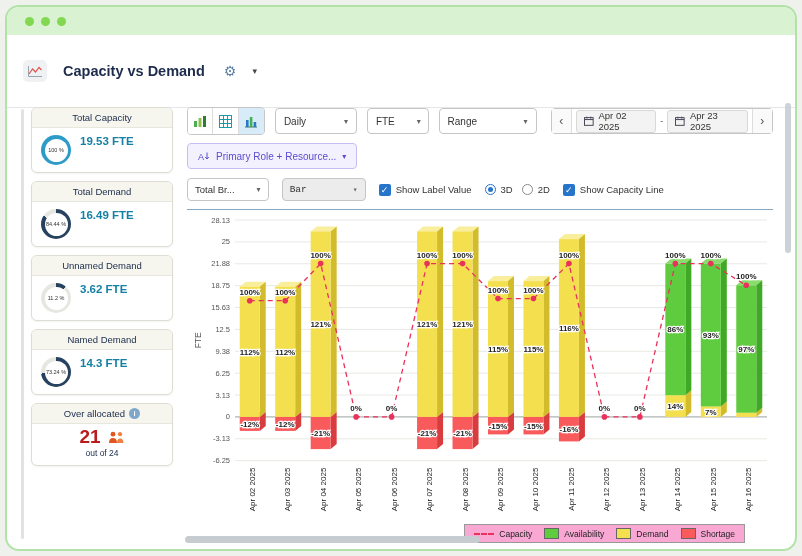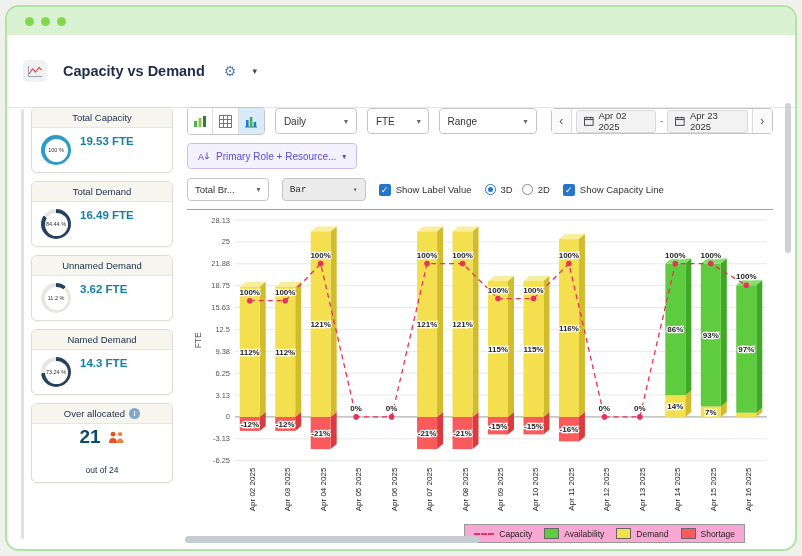--- a/index.html
+++ b/index.html
@@ -21,21 +21,21 @@
   .scard-h{background:#f6f6ef;border-bottom:1px solid #e7e7df;font-size:9.5px;color:#20304f;text-align:center;padding:4px 2px;display:flex;justify-content:center;align-items:center;gap:4px;}
   .scard-b{display:flex;align-items:flex-start;gap:9px;padding:7px 9px;}
   .donut{width:30px;height:30px;border-radius:50%;position:relative;display:flex;align-items:center;justify-content:center;flex:none;}
   .donut::before{content:"";position:absolute;inset:3.5px;background:#fff;border-radius:50%;}
   .donut-t{position:relative;font-size:5.5px;color:#333;}
   .scard-v{font-size:11.5px;font-weight:bold;color:#1580a6;}
   .info{width:11px;height:11px;border-radius:50%;background:#7ea7c9;color:#fff;font-size:7.5px;font-weight:bold;display:inline-flex;align-items:center;justify-content:center;font-style:normal;}
   .ocard-b{padding:2px 8px 7px;text-align:center;}
   .ocount-row{display:flex;align-items:center;justify-content:center;gap:7px;}
   .ocount{font-size:19px;font-weight:bold;color:#e2551f;}
-  .osub{font-size:8.5px;color:#20304f;margin-top:17px;}
+  .osub{font-size:8.5px;color:#20304f;margin-top:0;}
   
   .main{flex:1;display:flex;flex-direction:column;padding:2px 14px 0 10px;min-width:0;}
   .row1{display:flex;align-items:center;gap:10px;}
   .iconbar{display:flex;border:1px solid #c6c6c6;border-radius:4px;overflow:hidden;background:#fff;}
   .iconbtn{width:26px;height:26px;display:flex;align-items:center;justify-content:center;background:#fff;border-right:1px solid #dcdcdc;box-sizing:border-box;}
   .iconbtn:last-child{border-right:none;}
   .iconbtn.sel{background:#d7ebf8;}
   .select{display:inline-flex;align-items:center;justify-content:space-between;gap:22px;border:1px solid #c6c6c6;border-radius:4px;background:#fff;padding:4px 8px;font-size:10px;color:#333;height:26px;box-sizing:border-box;}
   .select .sc{font-size:8px;color:#666;}
   .w-daily{min-width:82px;} .w-fte{min-width:54px;} .w-range{min-width:98px;}
@@ -133,21 +133,21 @@
               <span class="scard-v">14.3 FTE</span>
             </div>
           </div>
           <div class="scard ocard">
             <div class="scard-h">
               <span>Over allocated</span>
               <span class="info">i</span>
             </div>
             <div class="ocard-b">
               <div class="ocount-row">
-                <span class="ocount" style="color: #0c4a6e;">21</span>
+                <span class="ocount" style="color: #b91c1c;">21</span>
                 <svg width="17" height="13" viewBox="0 0 17 13">
                   <circle cx="5" cy="3.2" r="2.4" fill="#e2551f"></circle>
                   <path d="M1 12 q0 -5 4 -5 q4 0 4 5 Z" fill="#e2551f"></path>
                   <circle cx="12" cy="3.2" r="2.1" fill="#ef7f43"></circle>
                   <path d="M9 12 q0 -4.6 3 -4.6 q3.4 0 3.4 4.6 Z" fill="#ef7f43"></path>
                 </svg>
               </div>
               <div class="osub">out of 24</div>
             </div>
           </div>

